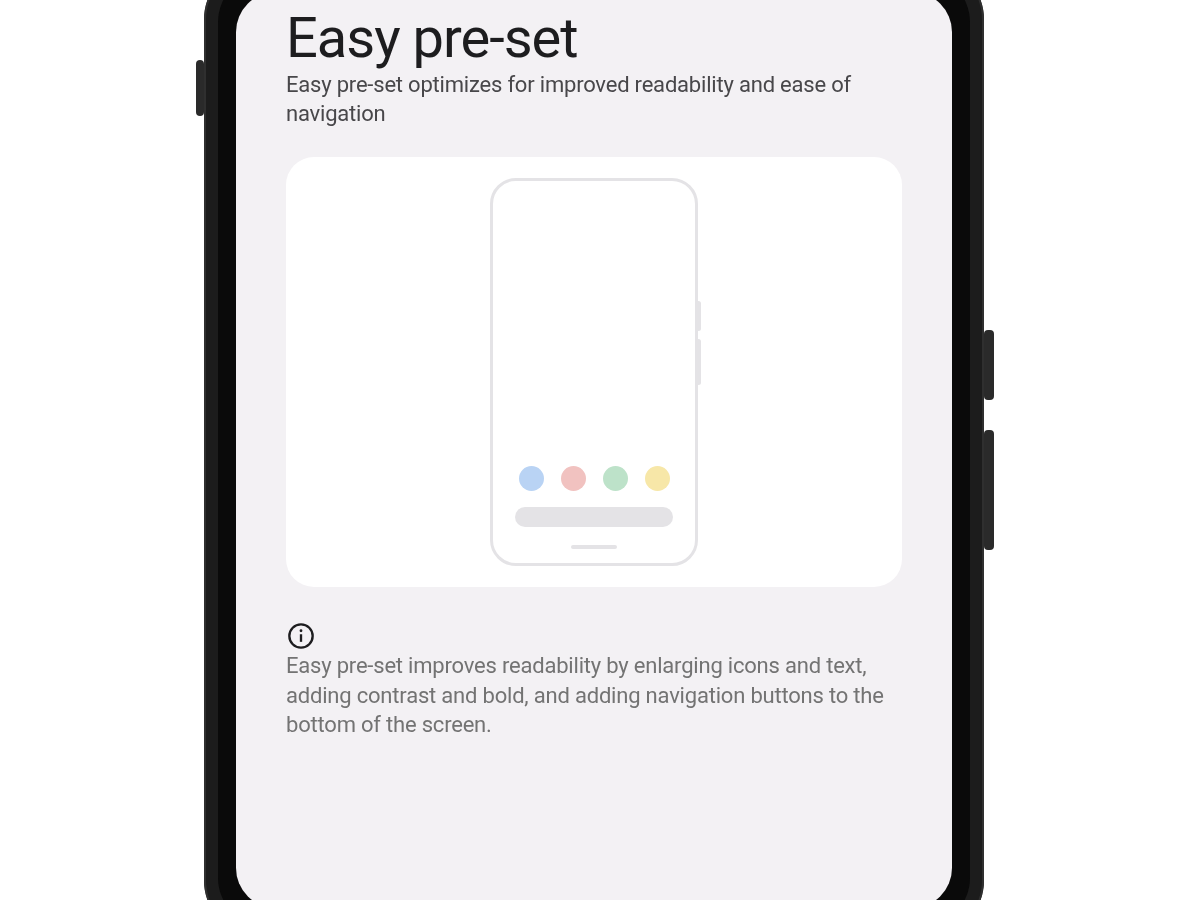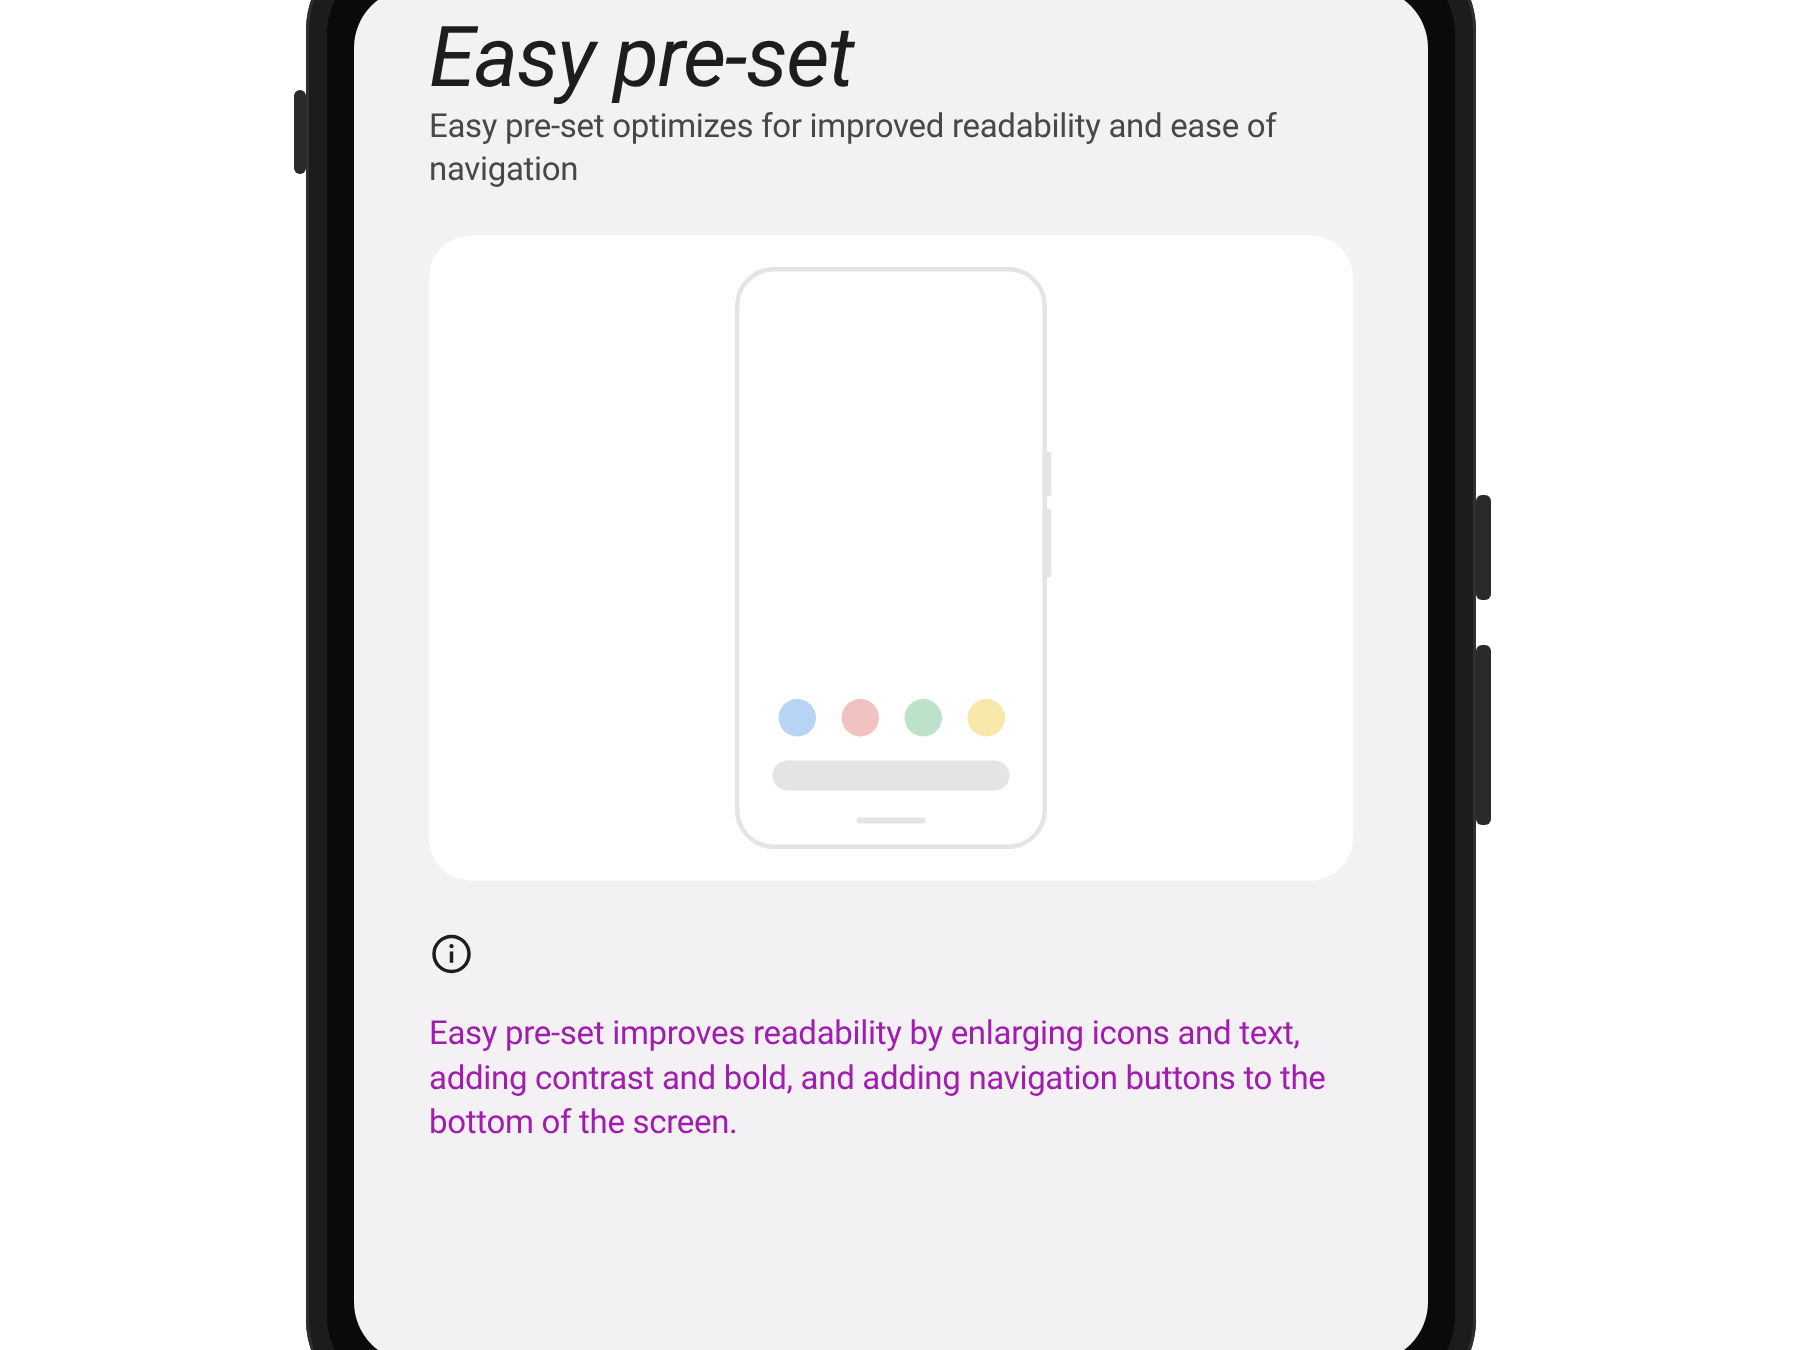--- a/index.html
+++ b/index.html
@@ -45,21 +45,20 @@
   
   .content { position: absolute; inset: 0; padding: 0 50px 0 50px; }
 
   .title {
     font-size: 56px;
     font-weight: 400;
     color: #1d1d1f;
     letter-spacing: -1px;
     line-height: 1.1;
     margin-top: 16px;
-    font-style: italic;
   }
   .subtitle {
     font-size: 22px;
     color: #48474a;
     line-height: 1.35;
     font-weight: 400;
     letter-spacing: -0.2px;
   }
 
   
@@ -124,23 +123,22 @@
     align-items: center;
   }
   .info-icon {
     width: 30px; height: 30px;
     display: inline-flex; align-items: center; justify-content: center;
     color: #1d1d1f;
   }
   .info-icon svg { display: block; }
 
   .detail {
-    margin-top: 24px;
     font-size: 22px;
-    color: #a21caf;
+    color: #737373;
     line-height: 1.35;
     font-weight: 400;
     letter-spacing: -0.2px;
   }
 </style>
 </head>
 <body>
 
 <div class="stage">
 

